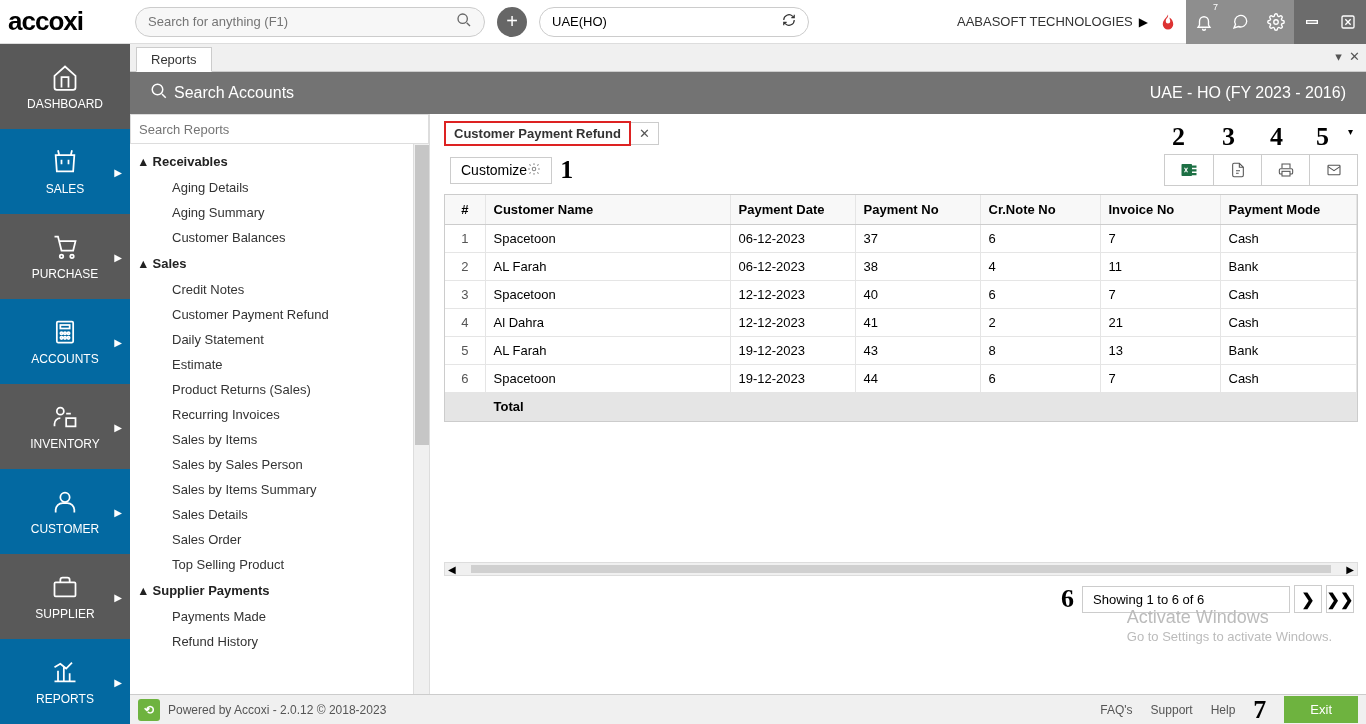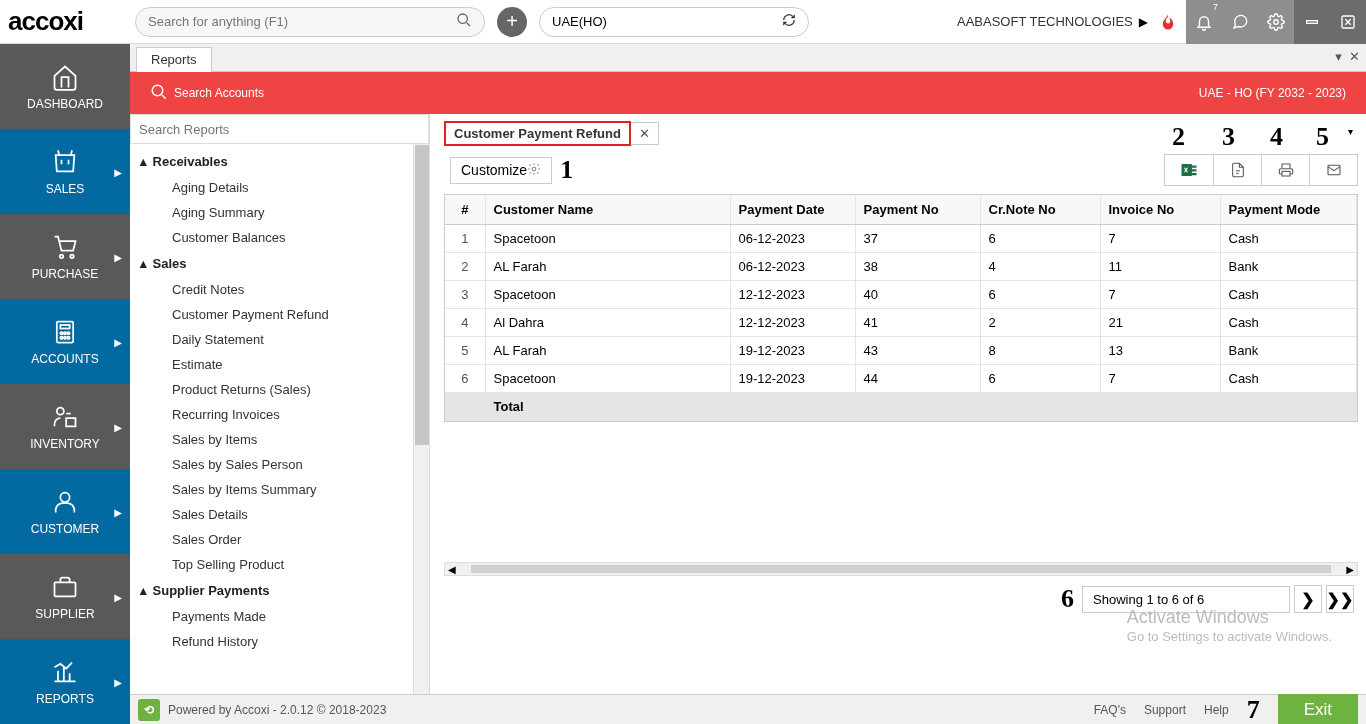--- a/index.html
+++ b/index.html
@@ -27,21 +27,21 @@
 .side-item.dark { background: #595959; }
 .side-item svg { margin-bottom: 6px; }
 .side-chevron { position: absolute; right: 8px; top: 50%; transform: translateY(-50%); font-size: 10px; color: #fff; }
 
 
 .main { position: absolute; left: 130px; top: 44px; right: 0; bottom: 0; display: flex; flex-direction: column; }
 .tabstrip { height: 28px; background: #f0f0f0; border-bottom: 1px solid #ccc; display: flex; align-items: flex-end; padding-left: 6px; position: relative; }
 .tab { padding: 4px 14px; background: #fff; border: 1px solid #ccc; border-bottom: 1px solid #fff; font-size: 13px; color: #333; margin-bottom: -1px; }
 .tabstrip-right { position: absolute; right: 6px; top: 5px; color: #555; font-size: 13px; }
 
-.green-bar { height: 42px; background: #ef4444; color: #fff; display: flex; align-items: center; padding: 0 20px; font-size: 12px; justify-content: space-between; }
+.green-bar { height: 42px; background: #737373; color: #fff; display: flex; align-items: center; padding: 0 20px; font-size: 16px; justify-content: space-between; }
 .green-left { display: flex; align-items: center; gap: 6px; }
 
 .content-row { flex: 1; display: flex; }
 .report-list { width: 300px; border-right: 1px solid #ddd; display: flex; flex-direction: column; }
 .search-reports { height: 30px; border: 1px solid #ddd; margin: 0; padding: 0 8px; font-size: 13px; }
 .tree { flex: 1; overflow-y: auto; padding: 4px 0; position: relative; }
 .tree-group { font-weight: bold; font-size: 13px; color: #222; padding: 6px 10px; display: flex; align-items: center; gap: 6px; cursor: pointer; }
 .tree-item { font-size: 13px; color: #333; padding: 5px 10px 5px 42px; cursor: pointer; }
 .tree-scroll { position: absolute; right: 0; top: 0; width: 16px; height: 100%; background: #f0f0f0; border-left: 1px solid #ddd; }
 .tree-scroll-thumb { background: #c6c6c6; width: 14px; margin: 1px; height: 300px; }
@@ -73,21 +73,21 @@
 .page-btn { border: 1px solid #ccc; width: 28px; height: 28px; display: flex; align-items: center; justify-content: center; cursor: pointer; font-weight: bold; }
 
 .watermark { position: absolute; right: 34px; bottom: 48px; color: #bbb; font-size: 18px; text-align: left; pointer-events: none; line-height: 1.3; }
 .watermark .sub { font-size: 13px; }
 
 
 .footer { height: 30px; background: #f0f0f0; border-top: 1px solid #ccc; display: flex; align-items: center; padding: 0 8px; font-size: 12px; color: #555; justify-content: space-between; }
 .footer-left { display: flex; align-items: center; gap: 8px; }
 .footer-logo { width: 22px; height: 22px; background: #6eb33f; color: #fff; display: flex; align-items: center; justify-content: center; font-weight: bold; border-radius: 3px; }
 .footer-right { display: flex; align-items: center; gap: 18px; }
-.exit-btn { background: #6eb33f; color: #fff; padding: 6px 26px; font-size: 17px; cursor: pointer; }
+.exit-btn { background: #6eb33f; color: #fff; padding: 6px 26px; font-size: 13px; cursor: pointer; }
 </style>
 </head>
 <body>
 
 <div class="topbar">
   <div class="logo">accoxi</div>
   <div class="search-global">
     <input placeholder="Search for anything (F1)" style="">
     <span>
       <svg width="16" height="16" viewBox="0 0 24 24" fill="none" stroke="#666" stroke-width="2">
@@ -225,21 +225,21 @@
   <div class="green-bar">
     <div class="green-left">
       <span>
         <svg width="18" height="18" viewBox="0 0 24 24" fill="none" stroke="#fff" stroke-width="2">
             <circle cx="10" cy="10" r="7"></circle>
             <path d="m21 21-5-5"></path>
           </svg>
       </span>
       <span>Search Accounts</span>
     </div>
-    <span>UAE - HO (FY 2032 - 2023)</span>
+    <span>UAE - HO (FY 2023 - 2016)</span>
   </div>
 
   <div class="content-row">
 
     <div class="report-list">
       <input class="search-reports" placeholder="Search Reports" style="">
       <div class="tree">
         <div class="tree-group">
             <span>▴</span>
             <span>Receivables</span>

